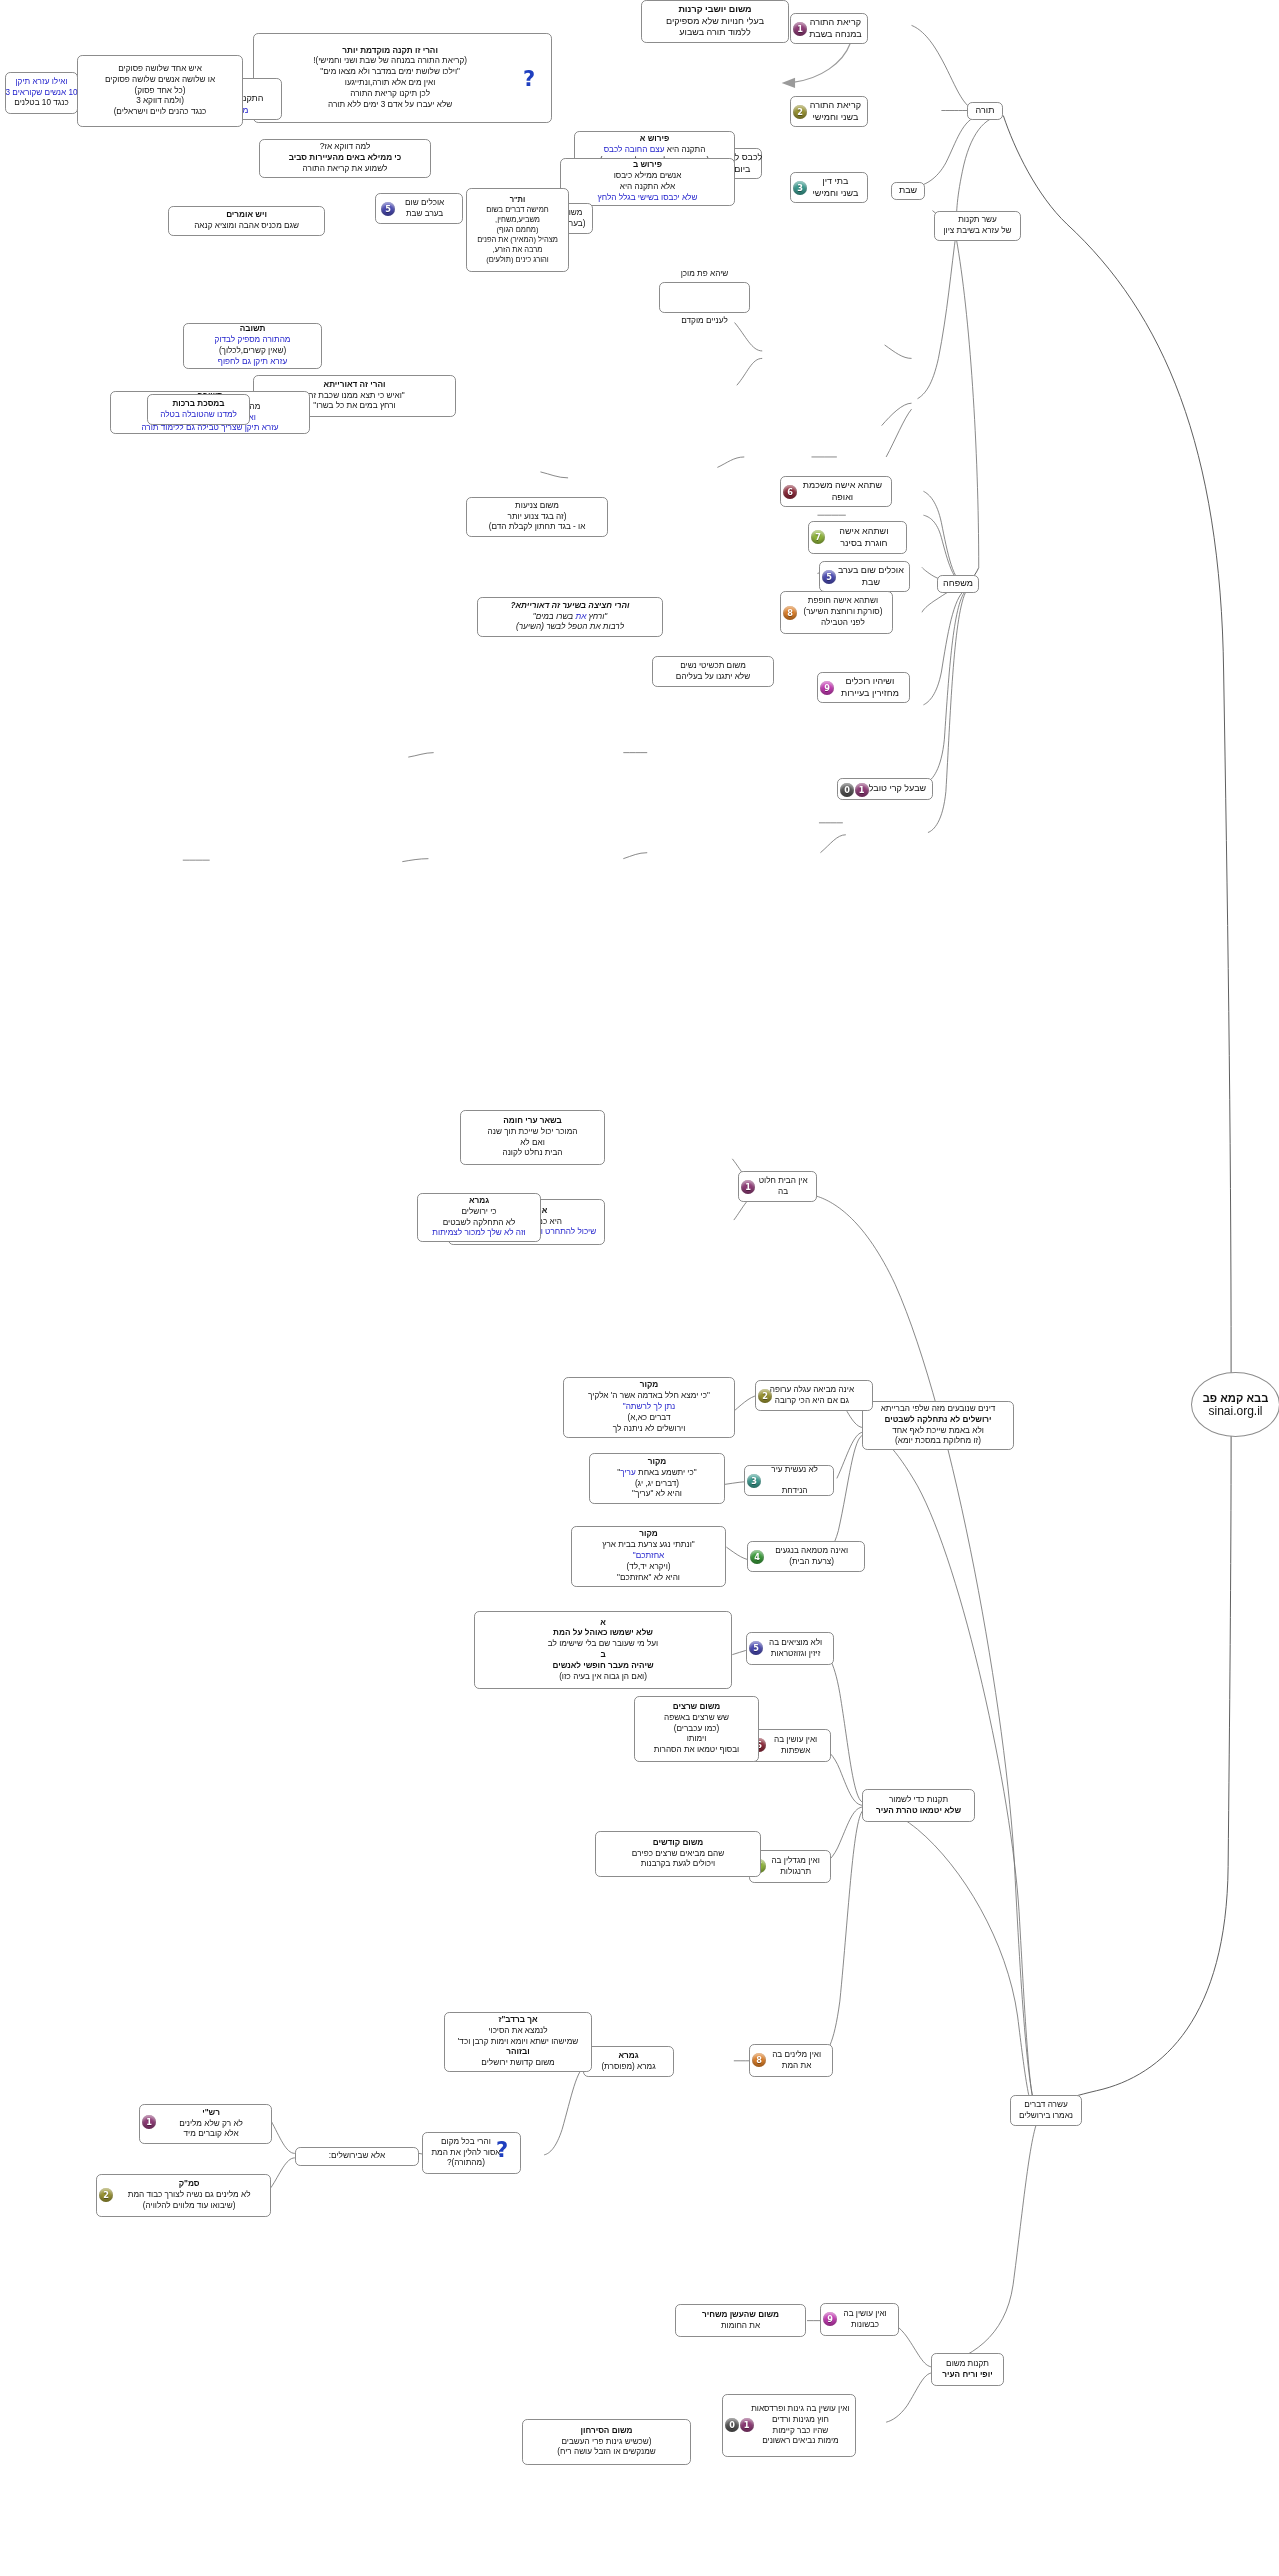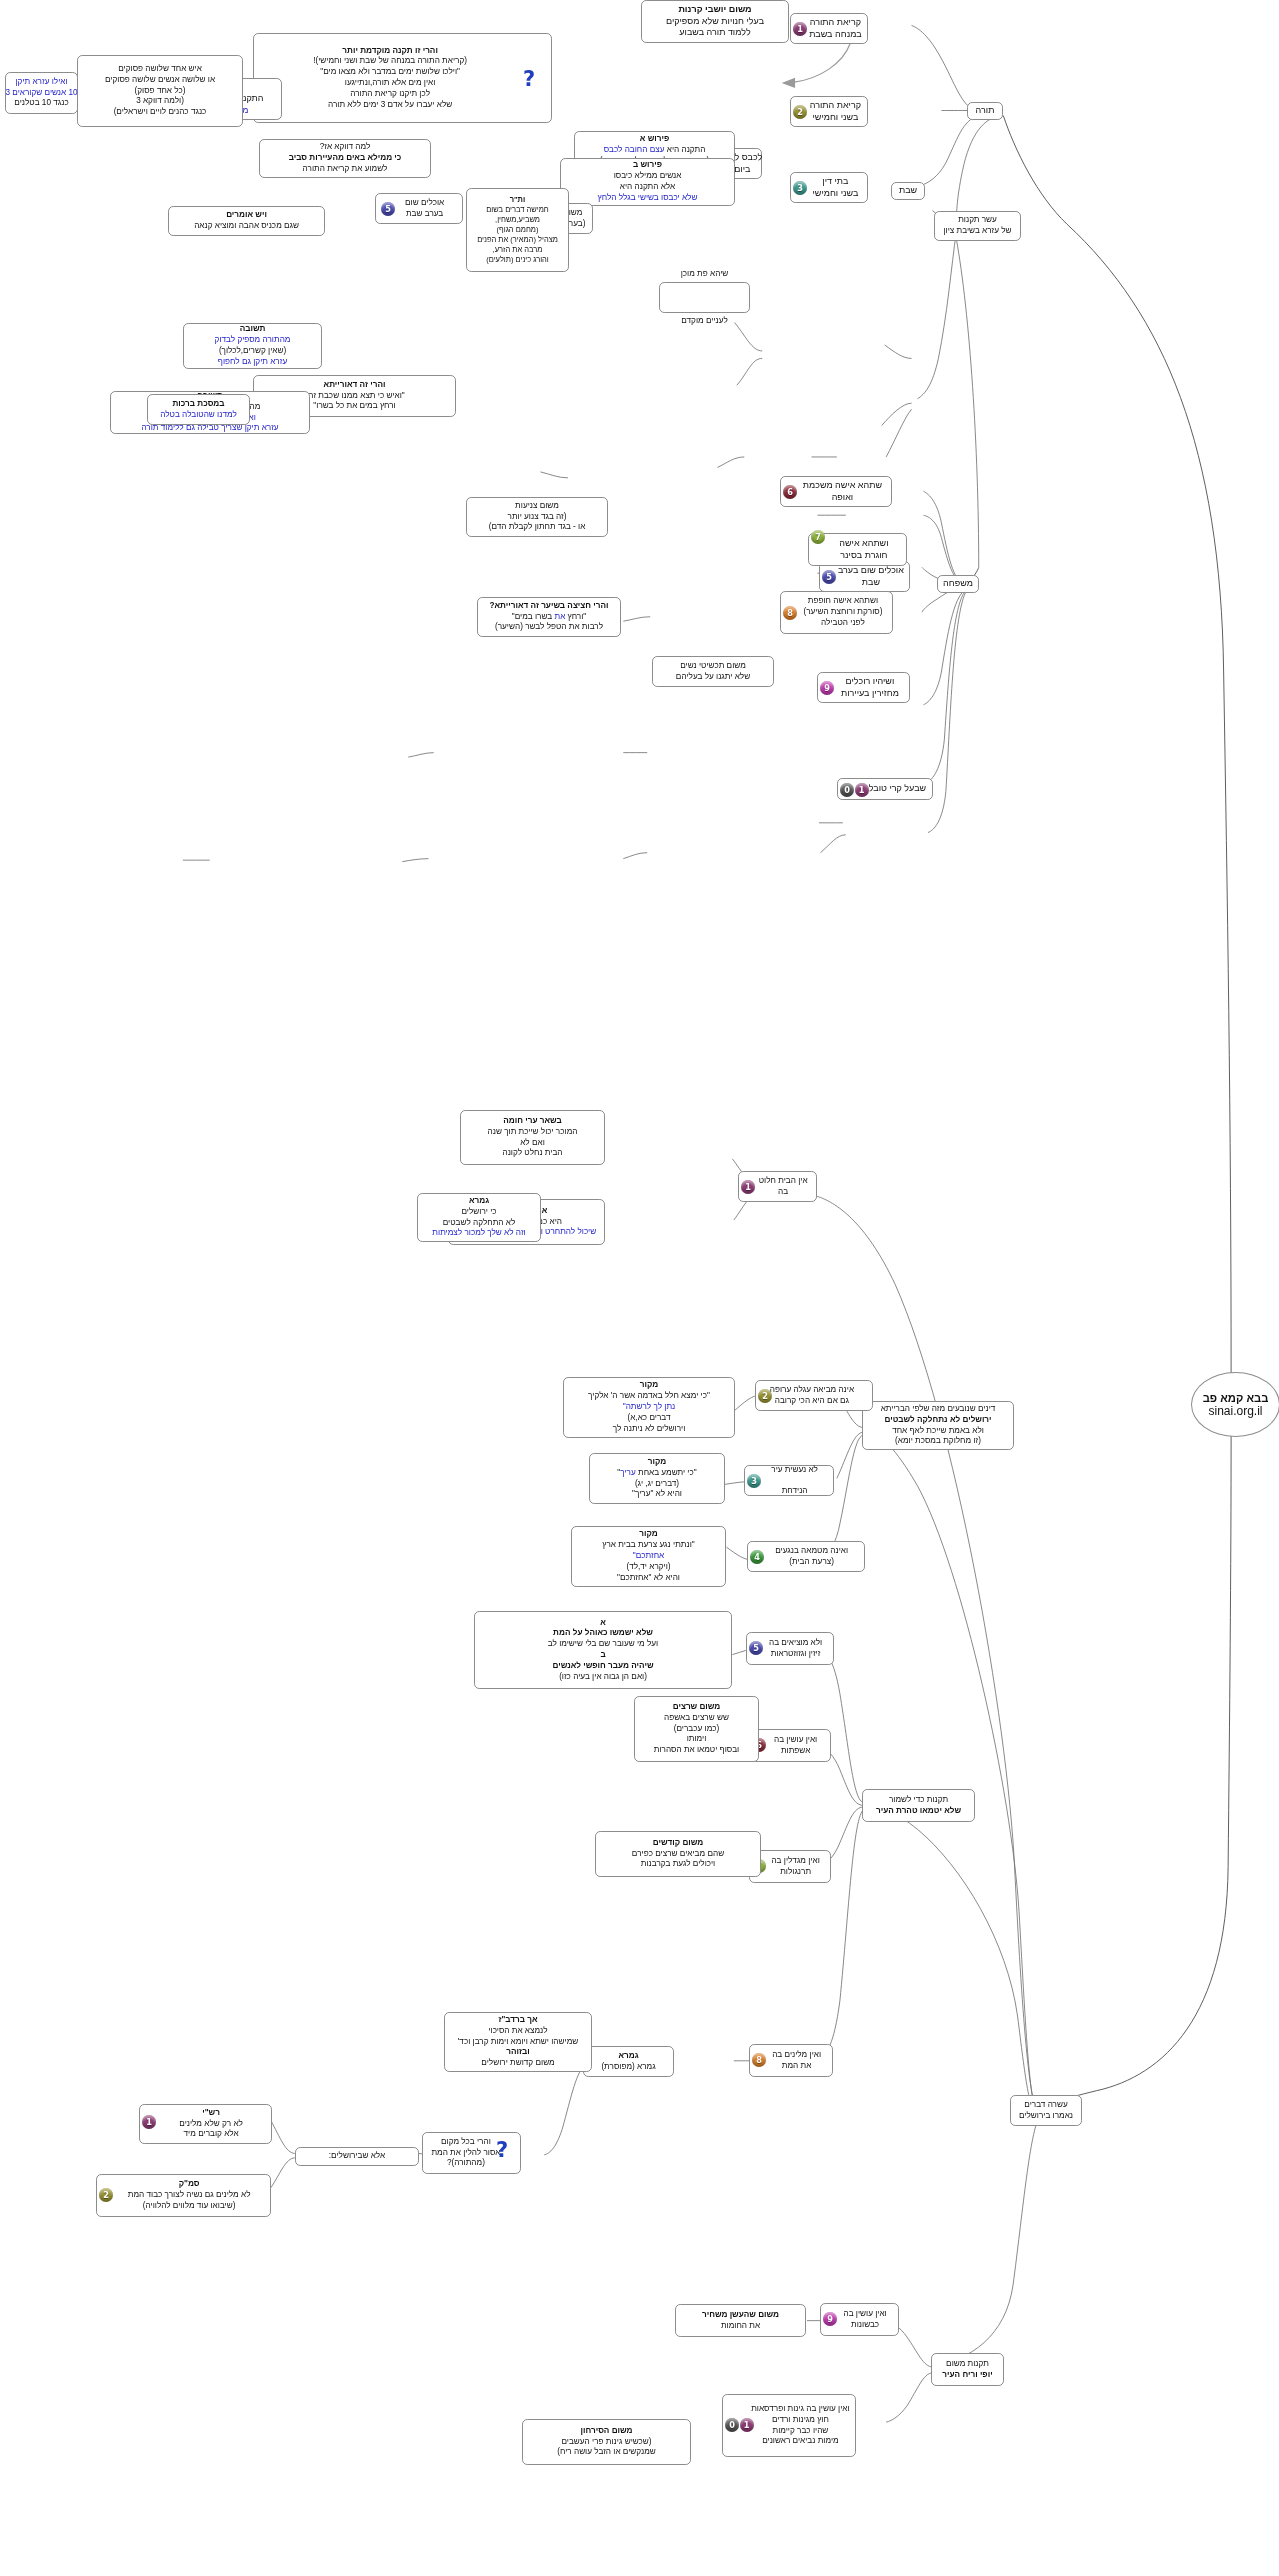--- a/index.html
+++ b/index.html
@@ -315,40 +315,40 @@
       <span class="ln plain">שתהא אישה משכמת</span>
       <span class="ln plain">ואופה</span>
     </div>
   <div class="marker" style="left:784px;top:485px;background:#8e2b3b;">6</div>
 
   <div class="node" id="n19" style="left:660px;top:282px;width:91px;height:31px;font-size:8.2px;gap:36px;">
       <span class="ln plain">שיהא פת מוכן</span>
       <span class="ln plain">לעניים מוקדם</span>
     </div>
 
-  <div class="node" id="n20" style="left:809px;top:521px;width:99px;height:33px;font-size:9px;padding-left:18px;margin-top:12px;">
+  <div class="node" id="n20" style="left:809px;top:521px;width:99px;height:33px;font-size:9px;padding-left:18px;">
       <span class="ln plain">ושתהא אישה</span>
       <span class="ln plain">חוגרת בסינר</span>
     </div>
   <div class="marker" style="left:812px;top:530px;background:#8fb53a;">7</div>
 
   <div class="node" id="n21" style="left:467px;top:497px;width:142px;height:40px;font-size:8.2px;">
       <span class="ln plain">משום צניעות</span>
       <span class="ln plain">(זה בגד צנוע יותר</span>
       <span class="ln plain">או - בגד תחתון לקבלת הדם)</span>
     </div>
 
   <div class="node" id="n22" style="left:781px;top:591px;width:113px;height:43px;font-size:8.2px;padding-left:18px;">
       <span class="ln plain">ושתהא אישה חופפת</span>
       <span class="ln plain">(סורקת ורוחצת השיער)</span>
       <span class="ln plain">לפני הטבילה</span>
     </div>
   <div class="marker" style="left:784px;top:606px;background:#e08028;">8</div>
 
-  <div class="node" id="n23" style="left:478px;top:597px;width:144px;height:40px;font-size:8.2px;">
+  <div class="node" id="n23" style="left:478px;top:597px;width:186px;height:40px;font-size:8.2px;font-style:italic;">
       <span class="ln b plain">והרי חציצה בשיער זה דאורייתא?</span>
       <span class="ln"><span>"ורחץ </span><span class="blue">את</span><span> בשרו במים"</span></span>
       <span class="ln plain">לרבות את הטפל לבשר (השיער)</span>
     </div>
 
   <div class="node" id="n24" style="left:184px;top:323px;width:139px;height:46px;font-size:8.2px;">
       <span class="ln b plain">תשובה</span>
       <span class="ln blue">מהתורה מספיק לבדוק</span>
       <span class="ln plain">(שאין קשרים,לכלוך)</span>
       <span class="ln blue">עזרא תיקן גם לחפוף</span>

